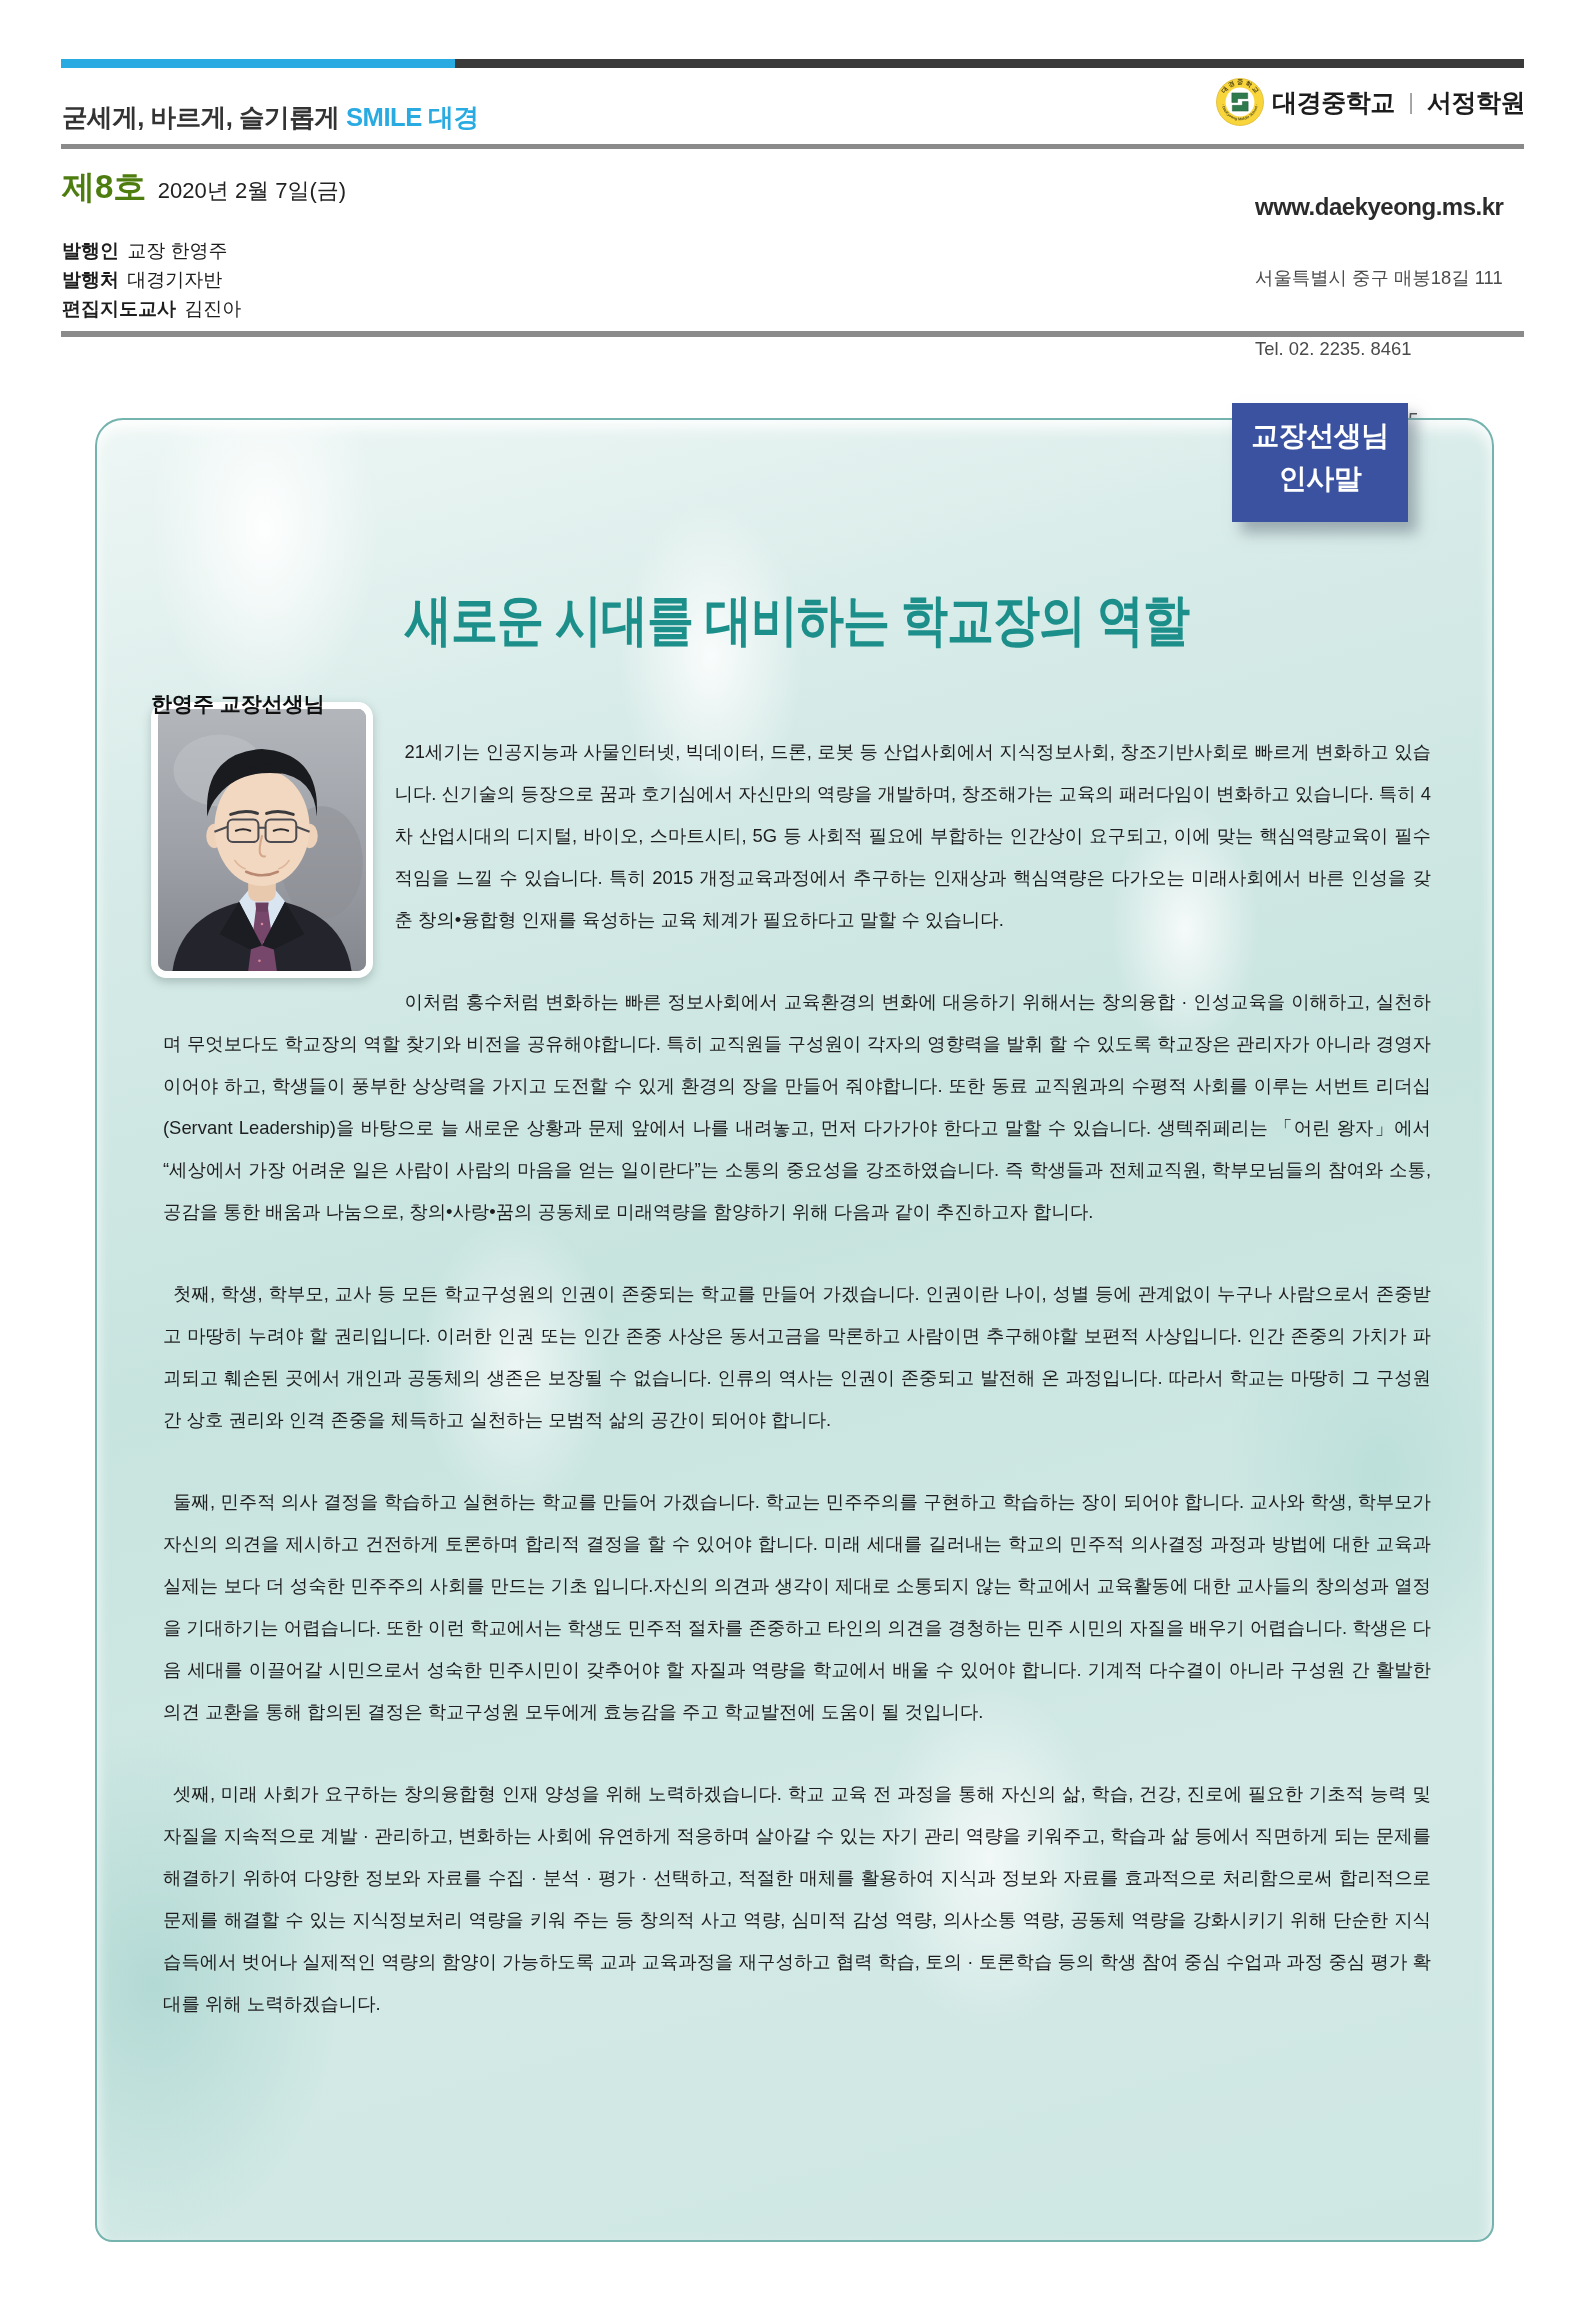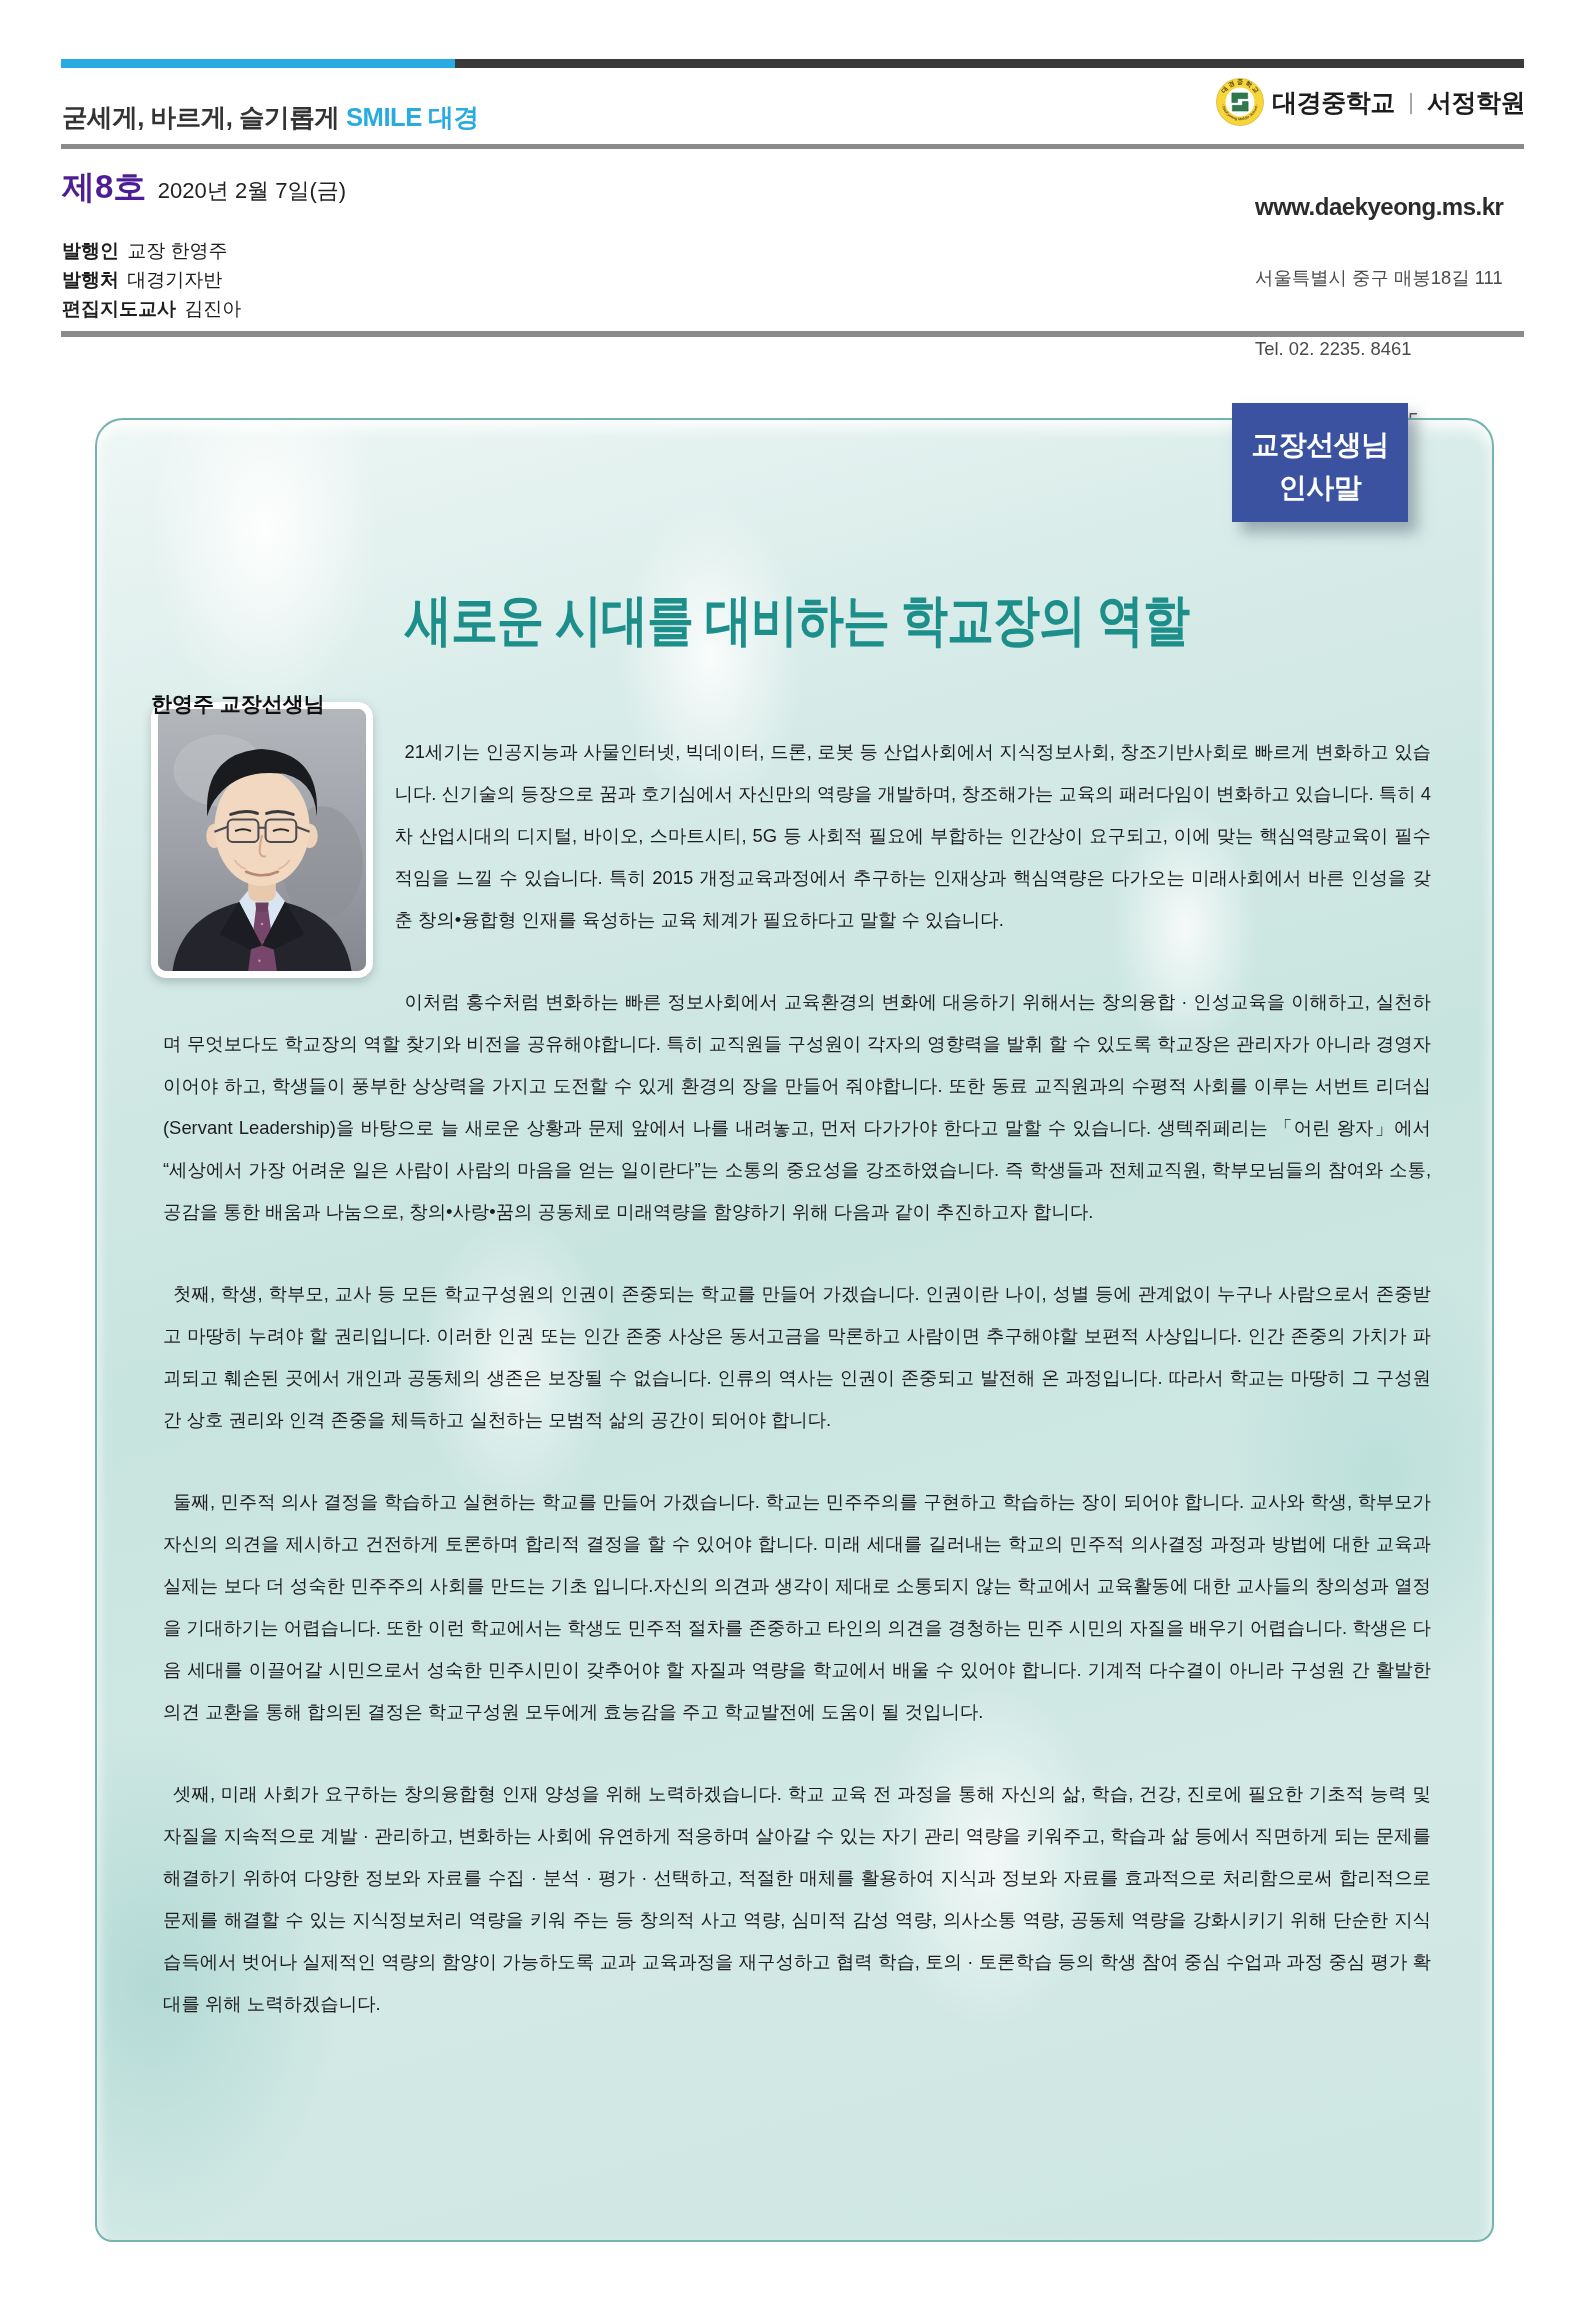--- a/index.html
+++ b/index.html
@@ -19,21 +19,21 @@
   .school-name{font-size:25px;font-weight:800;color:#1c1c1c;letter-spacing:-0.5px;}
   .sep{font-size:21.5px;color:#9a9a9a;margin:0 5.1px;font-weight:300;}
   .foundation{font-size:25px;font-weight:600;color:#1c1c1c;letter-spacing:-0.5px;}
 
   .rule{position:absolute;left:61px;width:1463px;background:#8a8a8a;}
   .rule1{top:144px;height:4.6px;}
   .rule2{top:331px;height:5.6px;}
 
   
   .issue-line{position:absolute;left:62px;top:165px;white-space:nowrap;}
-  .issue-no{font-size:33px;font-weight:800;color:#4c1d95;margin-top:8px;}
+  .issue-no{font-size:33px;font-weight:800;color:#4d7c0f;margin-top:8px;}
   .issue-date{font-size:22px;color:#222;margin-left:9.2px;}
 
   .publishers{position:absolute;left:62px;top:236px;font-size:19px;color:#1d1d1d;line-height:29px;white-space:nowrap;}
   .publishers .lbl{font-weight:800;margin-right:8.2px;}
 
   .paper-title{position:absolute;left:317px;top:149px;width:910px;text-align:center;
       font-size:121px;font-weight:900;color:#0e0e0e;letter-spacing:0px;line-height:1.25;white-space:nowrap;}
 
   .contact{position:absolute;left:1255px;top:193px;white-space:nowrap;}
   .website{font-size:24px;font-weight:800;color:#2b2b2b;margin-bottom:14.3px;letter-spacing:-0.5px;}
@@ -49,21 +49,21 @@
         radial-gradient(ellipse 107px 179px at 78% 28%, rgba(255,255,255,.8),  rgba(255,255,255,0) 70%),
         radial-gradient(ellipse 138px 215px at 30% 52%, rgba(255,255,255,.65), rgba(255,255,255,0) 70%),
         radial-gradient(ellipse 164px 245px at 64% 79%, rgba(255,255,255,.7),  rgba(255,255,255,0) 70%),
         radial-gradient(ellipse 220px 317px at 92% 58%, rgba(185,222,217,.85), rgba(185,222,217,0) 70%),
         radial-gradient(ellipse 266px 368px at 4% 86%,  rgba(172,214,209,.8),  rgba(172,214,209,0) 70%),
         linear-gradient(165deg,#eef7f5 0%,#d7ebe8 20%,#c8e4df 45%,#d2e9e5 75%,#cfe7e3 100%);
       box-shadow:inset 0 8.2px 13.3px rgba(255,255,255,.9);}
 
   .badge{position:absolute;left:1135px;top:-17px;width:176px;height:119px;box-sizing:border-box;
       background:#3A52A0;color:#ffffff;text-align:center;font-weight:800;font-size:28px;line-height:1.55;
-      padding-top:20px;letter-spacing:-0.5px;box-shadow:9.2px 11.3px 13.3px rgba(105,118,132,.55);}
+      padding-top:11px;letter-spacing:-0.5px;box-shadow:9.2px 11.3px 13.3px rgba(105,118,132,.55);}
 
   .article-title{margin:0;text-align:center;font-size:47px;font-weight:800;color:#1D8F8B;
       transform:scaleY(1.18);transform-origin:center;letter-spacing:-1px;white-space:nowrap;}
 
   .byline{text-align:left;font-size:21px;font-weight:800;color:#101010;margin-top:38px;}
 
   .article-body{margin-top:13.3px;}
   .photo{float:left;width:208px;height:262px;border:7.2px solid #ffffff;border-radius:15.3px;
       margin:-29px 21.5px 11.3px 0;overflow:hidden;background:#9b9ea3;box-shadow:0 3.1px 9.2px rgba(90,110,110,.35);}
   .photo svg{display:block;width:100%;height:100%;}

